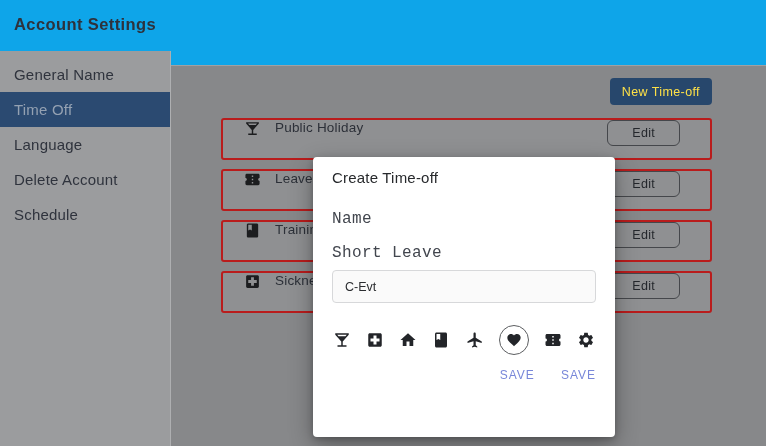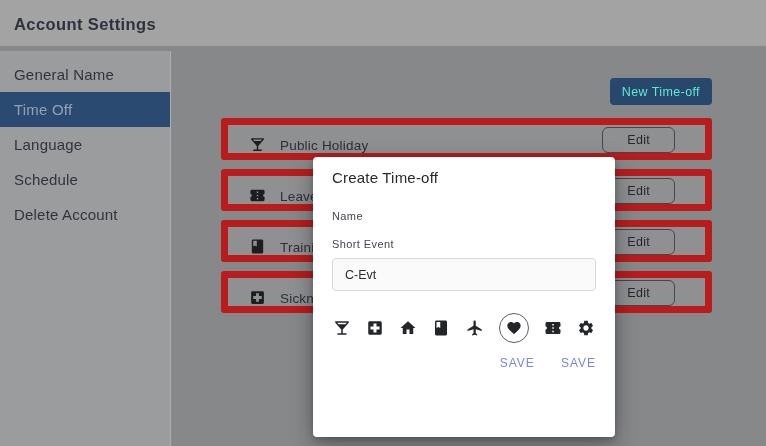--- a/index.html
+++ b/index.html
@@ -5,22 +5,22 @@
   * { margin:0; padding:0; box-sizing:border-box; }
   html,body { background:#555; }
   .page {
     position:relative; width:766px; height:446px; overflow:hidden;
     background:#87888a; font-family:"Liberation Sans", sans-serif;
     -webkit-font-smoothing:antialiased;
   }
 
   
   .header {
-    position:absolute; top:0; left:0; right:0; height:46px;
-    background:#a3a3a3; border-bottom:1px solid #9fa1a3;
+    position:absolute; top:0; left:0; right:0; height:66px;
+    background:#0ea5e9; border-bottom:1px solid #9fa1a3;
   }
   .header-title {
     position:absolute; left:14px; top:15px;
     font-size:16.5px; font-weight:600; color:#2e323c; letter-spacing:.4px;
   }
 
   
   .sidebar {
     position:absolute; top:51px; left:0; bottom:0; width:171px;
     background:#9b9c9e; border-right:1px solid #aeafb1; padding-top:6px;
@@ -33,31 +33,31 @@
   .nav-item.selected { background:#2b4a71; color:#94a1b2; }
 
   
   .main { position:absolute; top:51px; left:172px; right:0; bottom:0; }
   .section-title {
     position:absolute; left:55px; top:31px;
     font-size:14px; color:#3b3f49; letter-spacing:.3px;
   }
   .btn-new {
     position:absolute; top:27px; right:54px; height:27px;
-    background:#27476c; color:#5eead4; border:none; border-radius:4px;
+    background:#27476c; color:#fde047; border:none; border-radius:4px;
     font-family:inherit; font-size:12.5px; letter-spacing:.4px;
     padding:0 12px; cursor:pointer;
   }
   .cards {
     position:absolute; left:49px; top:67px; width:491px;
     display:flex; flex-direction:column; gap:9px;
   }
   .card {
-    height:42px; background:#8f9092; border:7px solid #b91c1c; border-radius:3px;
-    display:flex; align-items:flex-end; padding:0 30px 0 21px;
+    height:42px; background:#8f9092; border:2px solid #b91c1c; border-radius:3px;
+    display:flex; align-items:flex-start; padding:0 30px 0 21px;
   }
   .card .type-icon { width:17px; height:17px; color:#1c1d1f; flex:none; }
   .card .type-icon svg { width:100%; height:100%; display:block; }
   .card .type-label {
     margin-left:14px; font-size:13.5px; color:#2c3038; letter-spacing:.2px; flex:1;
     white-space:nowrap; overflow:hidden;
   }
   .btn-edit {
     background:transparent; border:1px solid #45474b; border-radius:6px;
     color:#24272c; font-family:inherit; font-size:12.5px; letter-spacing:.3px;
@@ -67,21 +67,21 @@
   
   .overlay { position:absolute; inset:0; background:rgba(0,0,0,0); z-index:5; }
   .modal {
     position:absolute; left:313px; top:157px; width:302px; height:280px;
     background:#ffffff; border-radius:4px; z-index:10;
     box-shadow:0 8px 24px rgba(0,0,0,.33), 0 2px 6px rgba(0,0,0,.22);
     padding:12px 19px 14px;
   }
   .modal-title { font-size:15px; color:#27292c; letter-spacing:.2px; }
   .field-label {
-    margin-top:24px; font-size:11px; color:#42464e; letter-spacing:.4px;
+    margin-top:24px; font-size:16px; color:#42464e; letter-spacing:.4px;font-family:Liberation Mono, monospace;
   }
   .field-label.second { margin-top:16px; }
   .text-input {
     margin-top:8px; width:100%; height:33px;
     background:#fafafa; border:1px solid #d7d8da; border-radius:4px;
     padding:0 12px; font-family:inherit; font-size:12.5px; color:#2b2d30;
     outline:none; display:block;
   }
   .icon-row {
     margin-top:22px; height:30px;
@@ -137,22 +137,22 @@
 <div class="page">
 
   <div class="header">
     <div class="header-title">Account Settings</div>
   </div>
 
   <div class="sidebar">
     <div class="nav-item">General Name</div>
     <div class="nav-item selected">Time Off</div>
     <div class="nav-item">Language</div>
+    <div class="nav-item">Delete Account</div>
     <div class="nav-item">Schedule</div>
-    <div class="nav-item">Delete Account</div>
   </div>
 
   <div class="main">
     <button class="btn-new">New Time-off</button>
 
     <div class="cards">
       <div class="card">
         <span class="type-icon">
             <svg>
               <use href="#i-cocktail"></use>
@@ -191,21 +191,21 @@
     </div>
   </div>
 
   <div class="overlay"></div>
 
   <div class="modal">
     <div class="modal-title">Create Time-off</div>
 
     <div class="field-label">Name</div>
 
-    <div class="field-label second">Short Event</div>
+    <div class="field-label second">Short Leave</div>
     <input class="text-input" type="text" value="C-Evt" style="">
 
     <div class="icon-row">
       <span class="icon-option">
           <svg>
             <use href="#i-cocktail"></use>
           </svg>
         </span>
       <span class="icon-option">
           <svg>

